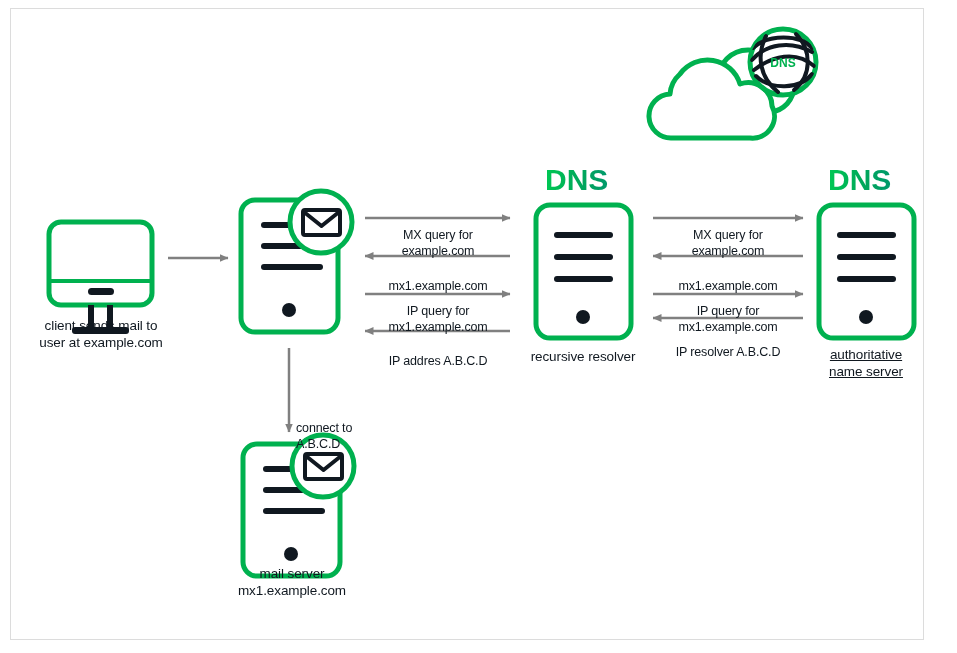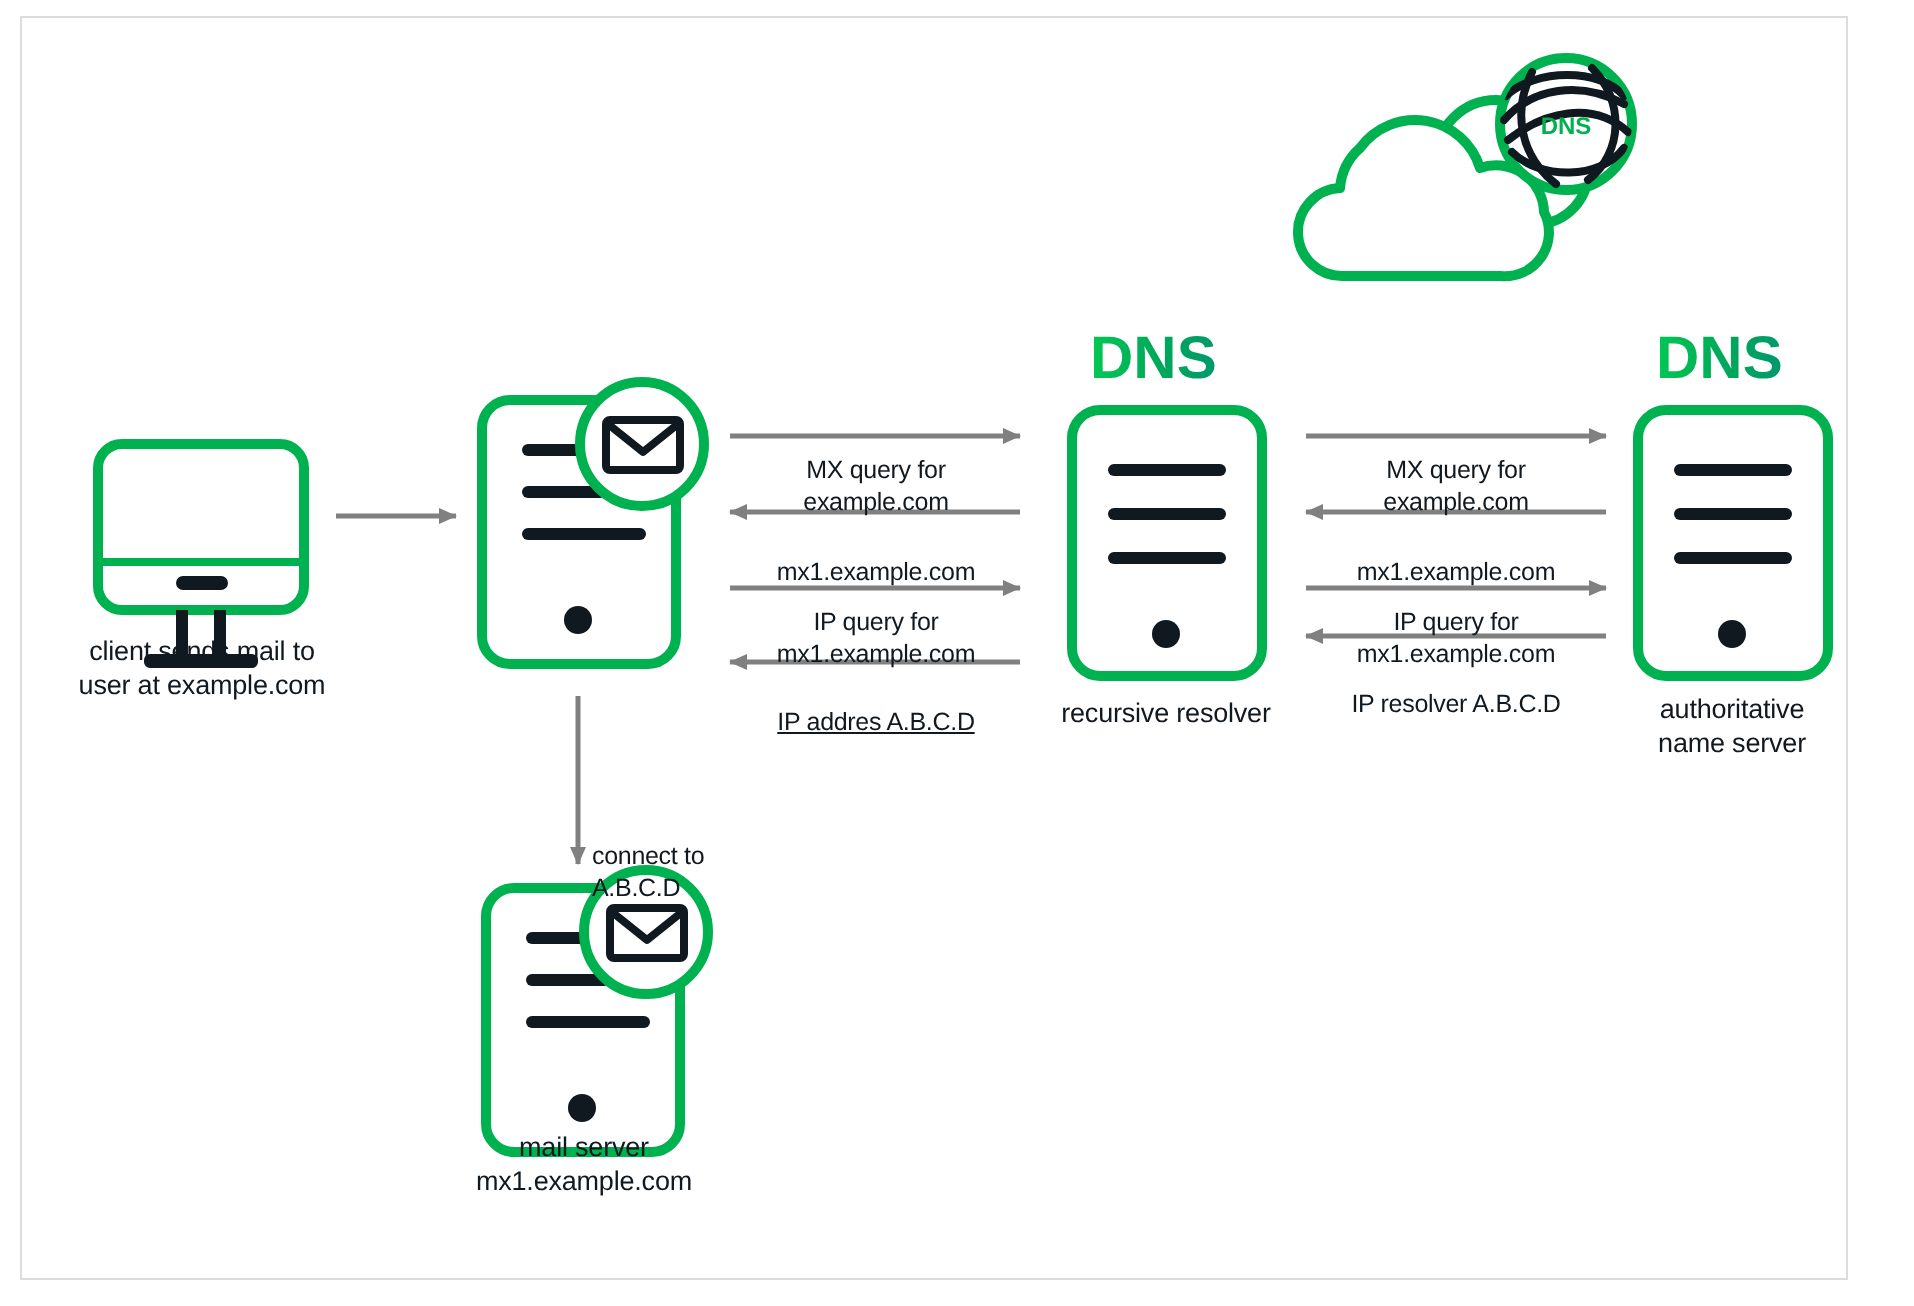--- a/index.html
+++ b/index.html
@@ -178,32 +178,32 @@
 </svg>
 
 <div class="dns-title" style="left:545px; top:163px;">DNS</div>
 <div class="dns-title" style="left:828px; top:163px;">DNS</div>
 
 <div class="lbl" style="left:16px; top:317px; width:170px;">client sends mail to
 user at example.com</div>
 
 <div class="lbl" style="left:498px; top:348px; width:170px;text-align:center;">recursive resolver</div>
 
-<div class="lbl" style="left:786px; top:346px; width:160px;">authoritative
+<div class="lbl" style="left:786px; top:346px; width:160px;text-decoration:underline;">authoritative
 name server</div>
 
 <div class="lbl" style="left:211px; top:565px; width:162px;">mail server
 mx1.example.com</div>
 
 <div class="arrow-lbl" style="left:358px; top:180px; width:160px;">MX query for
 example.com</div>
 <div class="arrow-lbl" style="left:358px; top:231px; width:160px;">mx1.example.com</div>
 <div class="arrow-lbl" style="left:358px; top:256px; width:160px;">IP query for
 mx1.example.com</div>
-<div class="arrow-lbl" style="left:358px; top:306px; width:160px;text-decoration:underline;">IP addres A.B.C.D</div>
+<div class="arrow-lbl" style="left:358px; top:306px; width:160px;">IP addres A.B.C.D</div>
 
 <div class="arrow-lbl" style="left:648px; top:180px; width:160px;">MX query for
 example.com</div>
 <div class="arrow-lbl" style="left:648px; top:231px; width:160px;">mx1.example.com</div>
 <div class="arrow-lbl" style="left:648px; top:256px; width:160px;">IP query for
 mx1.example.com</div>
 <div class="arrow-lbl" style="left:648px; top:297px; width:160px;">IP resolver A.B.C.D</div>
 
 <div class="arrow-lbl" style="left:296px; top:373px; width:110px; text-align:left;">connect to
 A.B.C.D</div>

